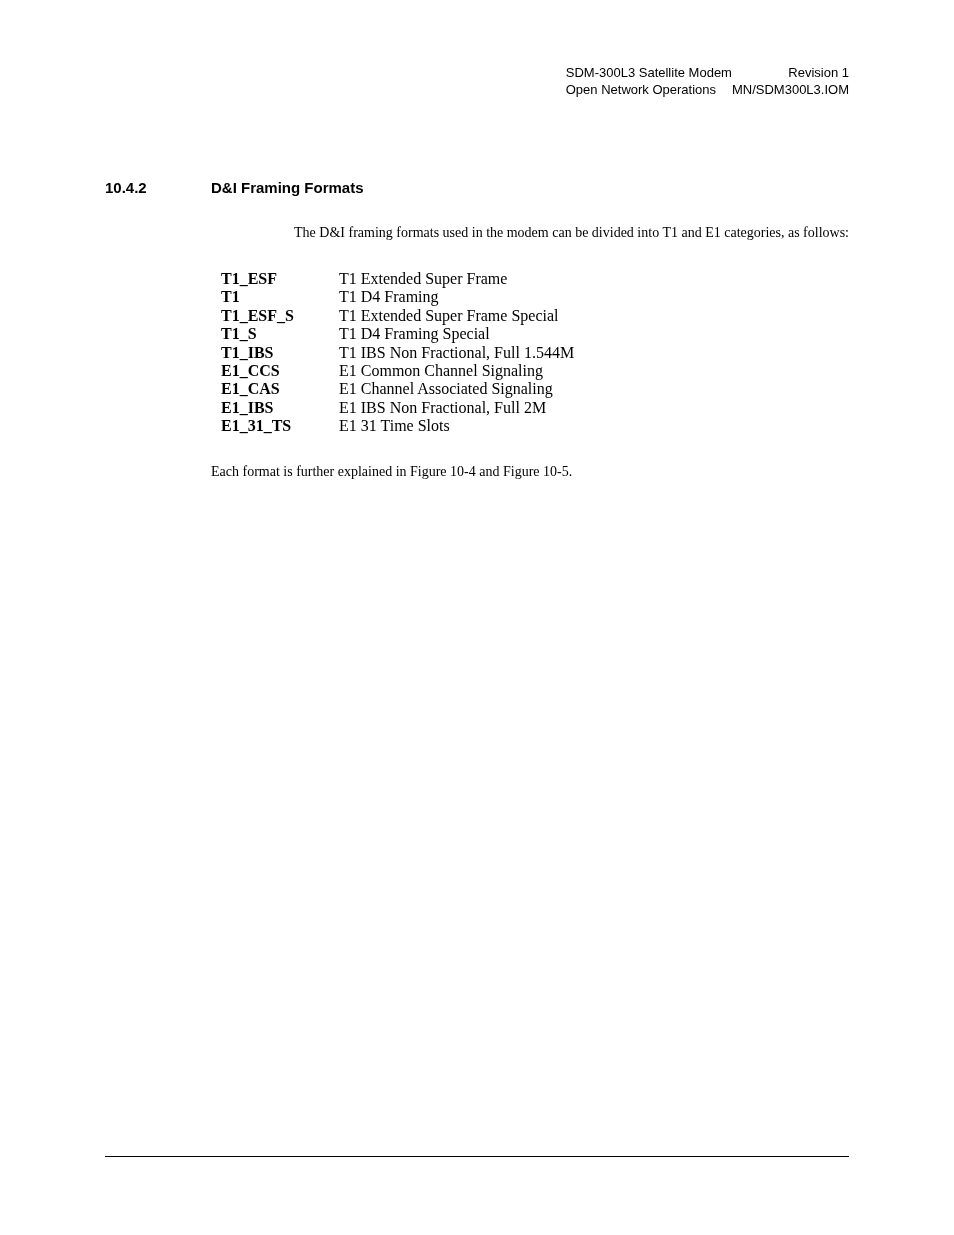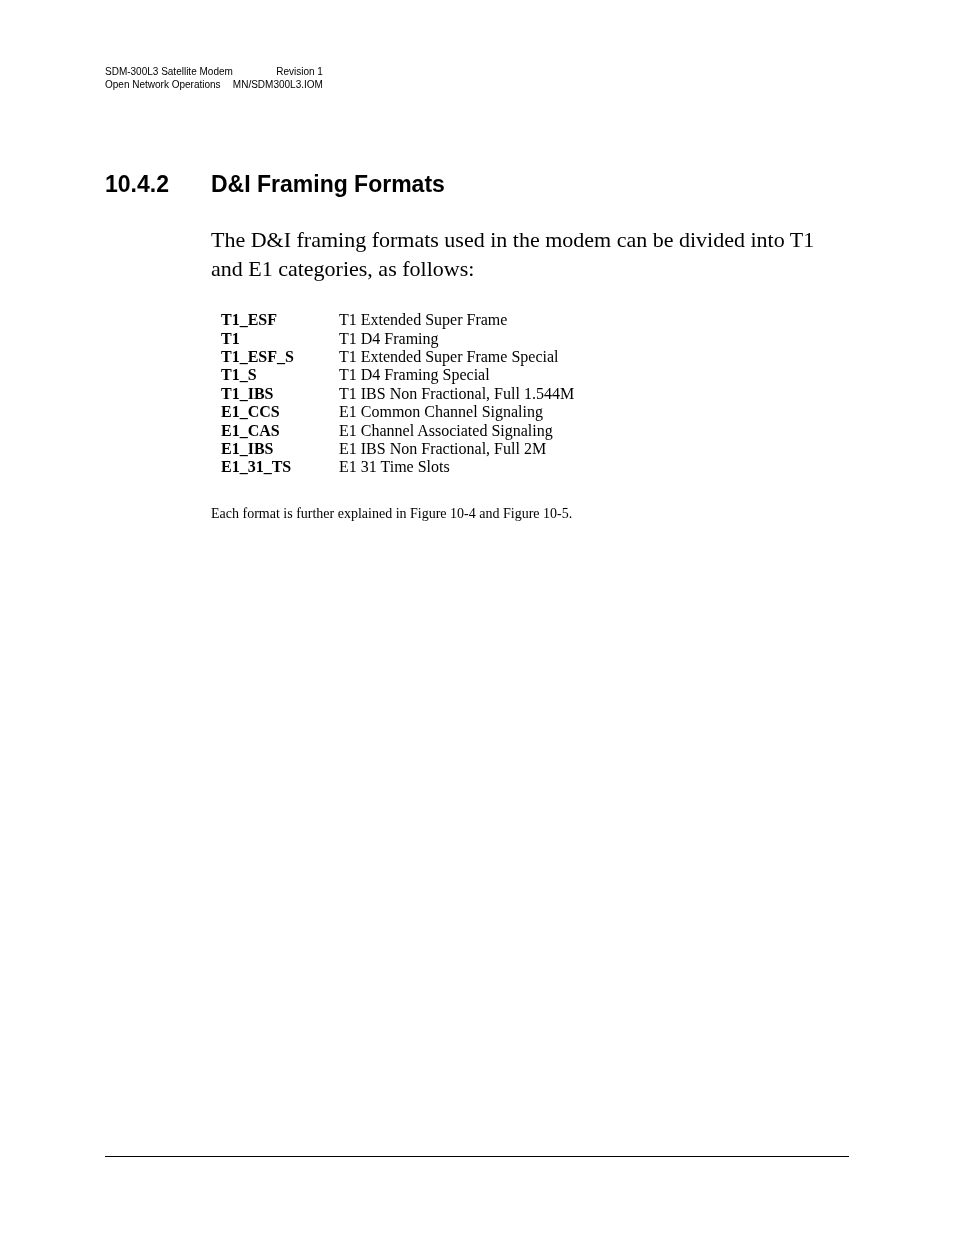--- a/index.html
+++ b/index.html
@@ -15,48 +15,49 @@
       position: relative;
       color: #000;
     }
     .page {
       padding: 65px 105px 0 105px;
       height: 100%;
       position: relative;
     }
     .header {
       display: flex;
-      justify-content: flex-start;
+      justify-content: flex-end;
       font-family: Arial, Helvetica, sans-serif;
-      font-size: 10px;
+      font-size: 13px;
       line-height: 1.3;
       margin-bottom: 80px;
     }
     .header-left {
       text-align: left;
     }
     .header-right {
       text-align: right;
     }
     .section-heading {
       display: flex;
       font-family: Arial, Helvetica, sans-serif;
       font-weight: bold;
-      font-size: 23px;
+      font-size: 15px;
       margin-bottom: 28px;
     }
     .section-number {
       width: 106px;
       flex-shrink: 0;
     }
     .body-text {
       margin-left: 106px;
-      font-size: 22px;
+      font-size: 14px;
       line-height: 1.3;
       margin-bottom: 28px;
+      text-align: right;
     }
     .format-table {
       margin-left: 116px;
       font-size: 16px;
       line-height: 1.15;
       margin-bottom: 28px;
     }
     .format-row {
       display: flex;
     }

